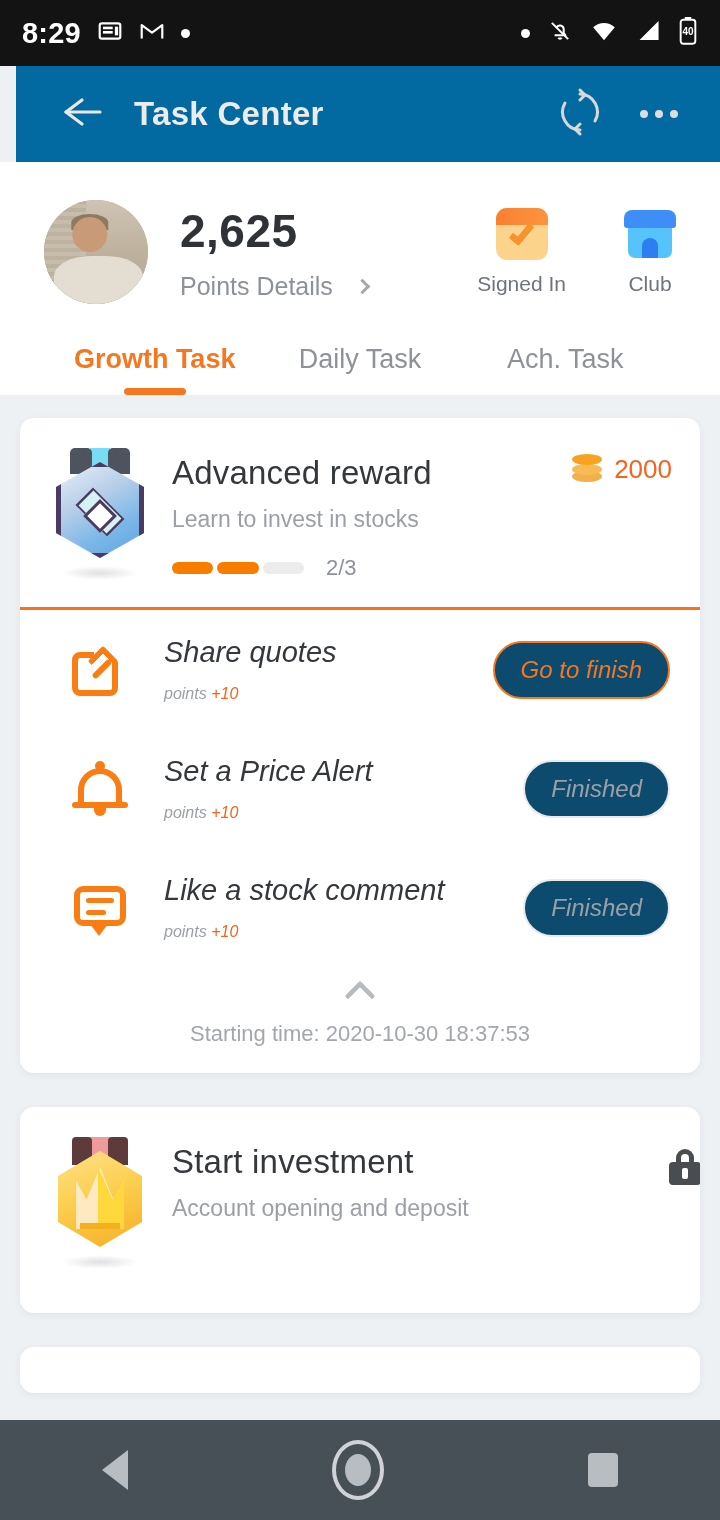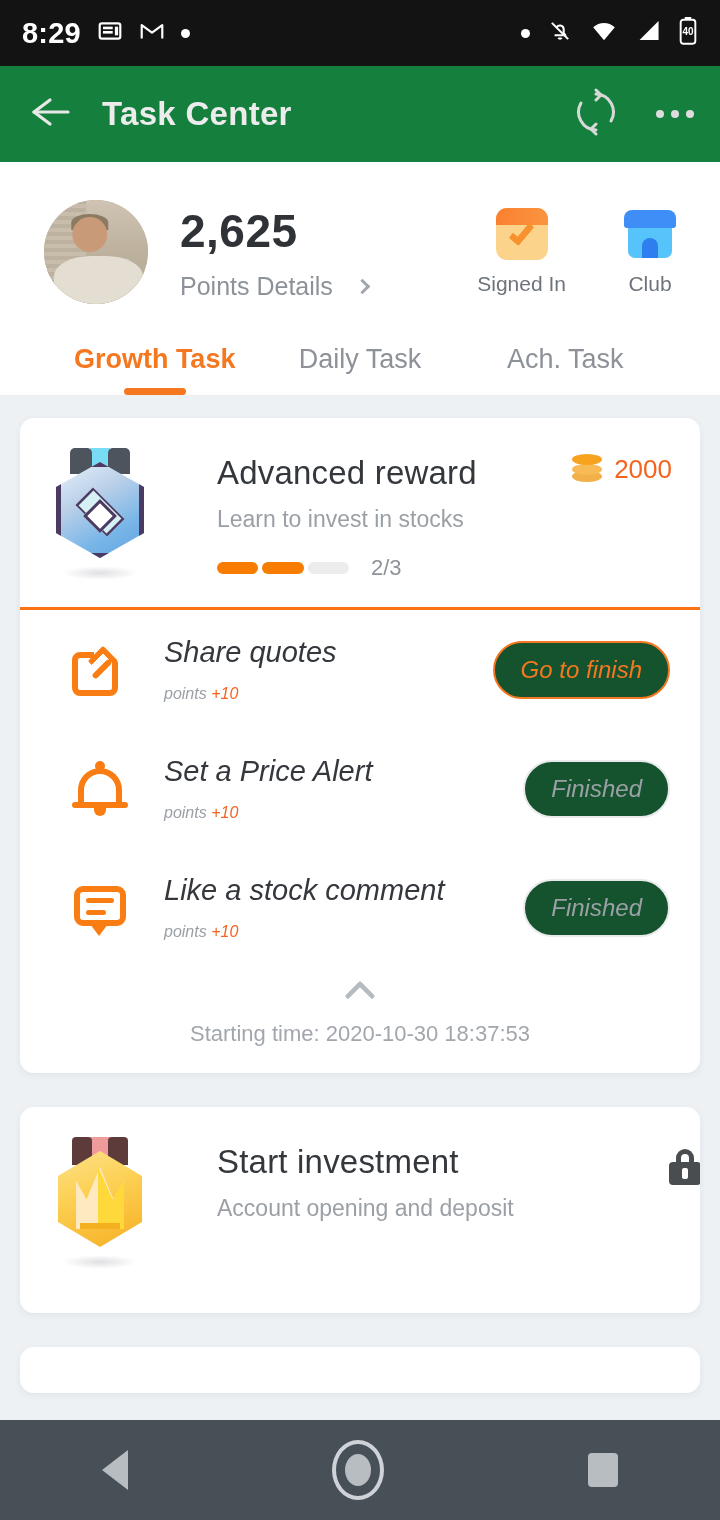--- a/index.html
+++ b/index.html
@@ -16,22 +16,22 @@
     height:66px; background:#131313; color:#fff;
     display:flex; align-items:center; padding:0 22px;
   }
   .sb-left { display:flex; align-items:center; gap:16px; }
   .sb-time { font-size:29px; font-weight:700; letter-spacing:.2px; }
   .sb-right { margin-left:auto; display:flex; align-items:center; gap:17px; }
   .sb-dot { width:9px; height:9px; border-radius:50%; background:#fff; display:block; }
 
   
   .appbar {
-    height:96px; background:#15803d; color:#e8e8e8;
-    display:flex; align-items:center; padding:0 26px;
+    height:96px; background:#0369a1; color:#e8e8e8;
+    display:flex; align-items:center; padding:0 42px;margin-left:16px;
   }
   .appbar-title { font-size:33px; font-weight:700; margin-left:28px; letter-spacing:.3px; color:#ececec; }
   .appbar-actions { margin-left:auto; display:flex; align-items:center; gap:36px; }
   .dots { display:flex; gap:7px; align-items:center; }
   .dots i { width:8px; height:8px; border-radius:50%; background:#ddd; display:block; }
 
   
   .profile {
     background:#fff; padding:38px 44px 20px 44px;
     display:flex; align-items:flex-start;
@@ -85,21 +85,21 @@
   .tab.active { color:#f5771f; font-weight:700; }
   .tab .underline { position:absolute; bottom:0; left:50%; transform:translateX(-50%);
     width:62px; height:7px; background:#f5771f; border-radius:4px; }
 
   
   .scroll { padding:22px 20px 0 20px; }
   .card { background:#fff; border-radius:14px; box-shadow:0 2px 7px rgba(40,50,70,.07);
     overflow:hidden; margin-bottom:34px; }
 
   .card-head { display:flex; align-items:flex-start; padding:30px 26px 26px 26px;
-    position:relative;gap:45px; }
+    position:relative; }
   .badge-wrap { width:108px; flex:0 0 auto; display:flex; flex-direction:column;
     align-items:center; }
   .badge-shadow { width:76px; height:14px; border-radius:50%;
     background:radial-gradient(ellipse at center, rgba(70,70,90,.17) 0%, rgba(70,70,90,0) 70%);
     margin-top:6px; }
   .ch-text { margin-left:18px; flex:1; padding-top:6px; }
   .ch-title { font-size:33px; color:#34383d; letter-spacing:.2px; }
   .ch-sub { font-size:23px; color:#9aa0a6; margin-top:14px; }
   .progress-row { display:flex; align-items:center; gap:22px; margin-top:22px; }
   .pbar { display:flex; gap:4px; width:132px; }
@@ -130,21 +130,21 @@
 
   
   .tasks { border-top:3px solid #f97316;font-style:italic; }
   .task { display:flex; align-items:center; padding:26px 30px 26px 26px; }
   .task-icon { width:108px; flex:0 0 auto; display:flex; justify-content:center; }
   .task-text { flex:1; margin-left:10px; }
   .task-title { font-size:29px; color:#34383d; }
   .task-points { font-size:16px; color:#9aa0a6; margin-top:16px; }
   .task-points b { color:#f4641f; font-weight:400; }
   .btn { border-radius:30px; padding:13px 26px; font-size:24px; white-space:nowrap;
-    background:#14532d; }
+    background:#0c4a6e; }
   .btn.go { border:2px solid #f5771f; color:#f5771f; }
   .btn.done { border:2px solid #e8eaec; color:#9aa0a6; }
 
   .card-foot { padding:10px 0 26px 0; display:flex; flex-direction:column;
     align-items:center; gap:14px; }
   .chev-up { width:22px; height:22px; border-left:5px solid #b6bbc0;
     border-top:5px solid #b6bbc0; transform:rotate(45deg); border-radius:2px;
     margin-top:8px; }
   .foot-text { font-size:22px; color:#a2a7ad; }
 

